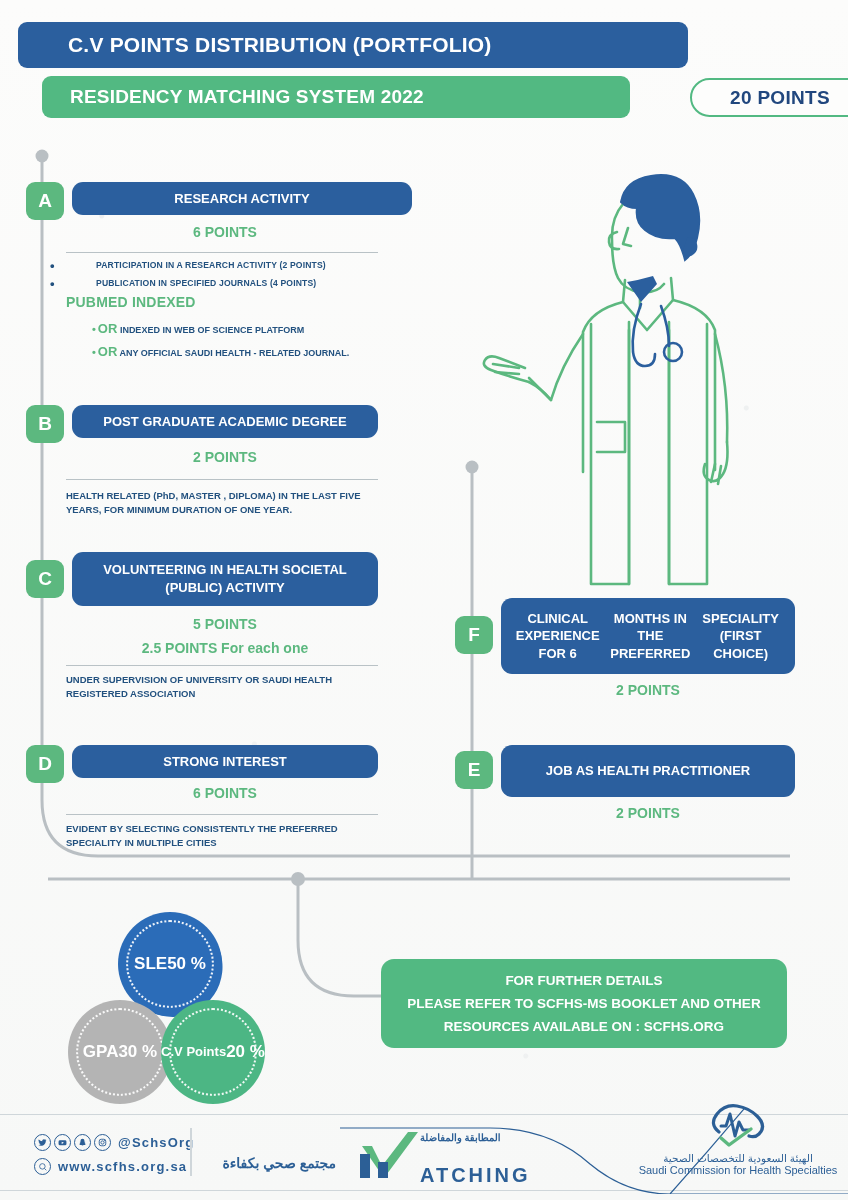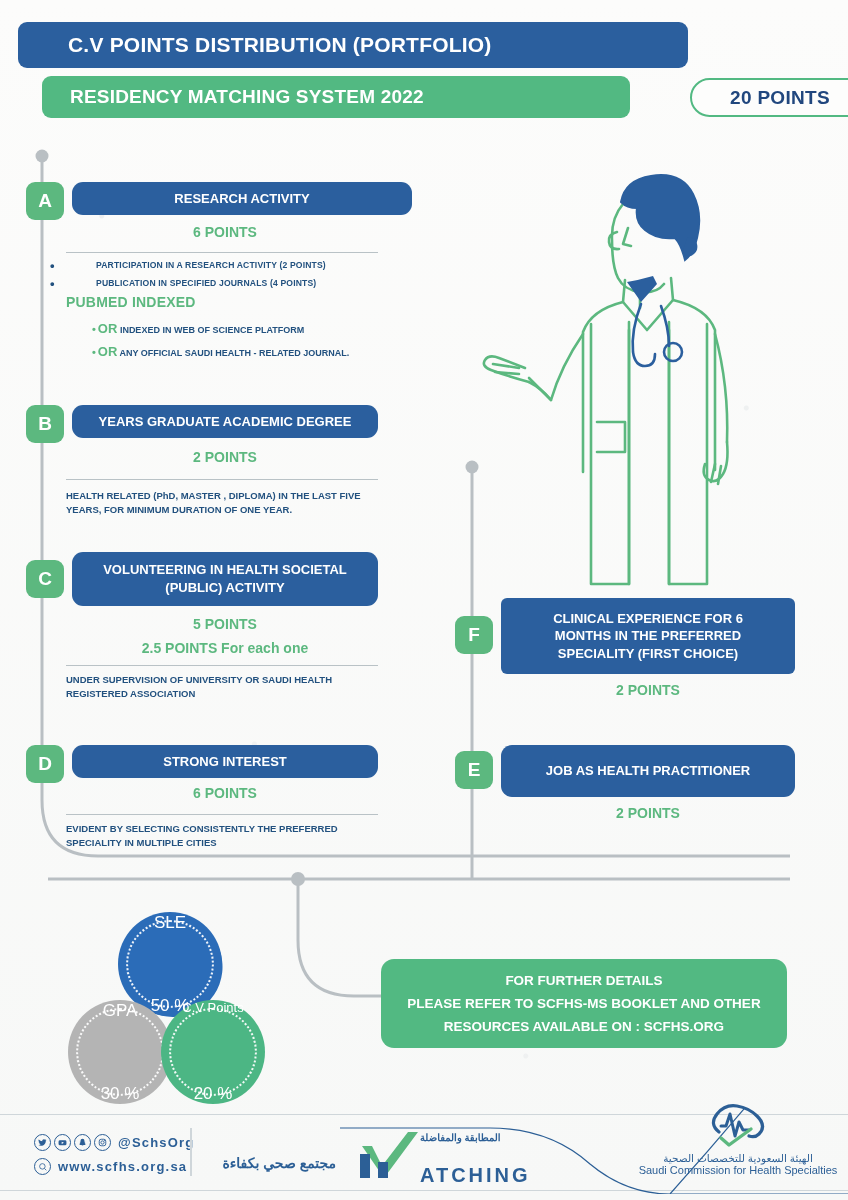--- a/index.html
+++ b/index.html
@@ -73,22 +73,22 @@
     content: "\2022"; position: absolute; left: 6px; top: -2px;
     color: #22517f; font-size: 13px;
   }
   .pubmed { color: #5cb87f; font-weight: bold; font-size: 14px; letter-spacing: .2px; }
   .orline { color: #22517f; font-weight: bold; font-size: 9px; padding-left: 18px; margin-top: 7px; }
   .orline .dot { color: #5cb87f; font-size: 11px; margin-right: 2px; }
   .orline .or { color: #5cb87f; font-size: 13px; font-weight: bold; }
 
   
   .circ { position: absolute; border-radius: 50%;
-          display: flex; flex-direction: column; align-items: center; justify-content: space-between;
-          color: #fff; font-weight: normal; }
+          display: flex; flex-direction: row; align-items: center; justify-content: center;
+          color: #fff; font-weight: bold; }
   .circ .lbl { line-height: 1.25; }
   .circ .val { line-height: 1.25; }
   .dots { position: absolute; inset: 8px; border-radius: 50%;
           border: 2.5px dotted rgba(255,255,255,.92); }
 
   
   .callout {
     position: absolute; left: 381px; top: 959px; width: 406px; height: 89px;
     background: #52b982; border-radius: 13px;
     display: flex; flex-direction: column; align-items: center; justify-content: center;
@@ -209,21 +209,21 @@
       <span class="dot">•</span><span class="or">OR</span>
       <span>ANY OFFICIAL SAUDI HEALTH - RELATED JOURNAL.</span>
     </div>
   </div>
 
   <div class="sec" style="left:26px;top:405px;width:352px;">
     <div class="badge">
       <span>B</span>
     </div>
     <div class="titlebar" style="width:306px;height:33px;font-size:13px;">
-      <span>YEARS GRADUATE ACADEMIC DEGREE</span>
+      <span>POST GRADUATE ACADEMIC DEGREE</span>
     </div>
     <div class="pts" style="position:absolute;left:46px;top:44px;width:306px;font-size:14px;">
       <span>2 POINTS</span>
     </div>
     <div class="rule" style="position:absolute;left:40px;top:74px;width:312px;"></div>
     <div class="desc" style="position:absolute;left:40px;top:84px;width:306px;font-size:9.5px;">HEALTH RELATED (PhD, MASTER , DIPLOMA) IN THE LAST FIVE YEARS, FOR MINIMUM DURATION OF ONE YEAR.</div>
   </div>
 
   <div class="sec" style="left:26px;top:552px;width:352px;">
     <div class="badge" style="top:8px;">
@@ -254,21 +254,21 @@
       <span>6 POINTS</span>
     </div>
     <div class="rule" style="position:absolute;left:40px;top:69px;width:312px;"></div>
     <div class="desc" style="position:absolute;left:40px;top:77px;width:330px;font-size:9.5px;">EVIDENT BY SELECTING CONSISTENTLY THE PREFERRED SPECIALITY IN MULTIPLE CITIES</div>
   </div>
 
   <div class="sec" style="left:455px;top:598px;width:340px;">
     <div class="badge" style="top:18px;">
       <span>F</span>
     </div>
-    <div class="titlebar" style="width:294px;height:76px;font-size:13px;flex-direction:column;border-radius:6px;">
+    <div class="titlebar" style="width:294px;height:76px;font-size:13px;flex-direction:row;">
       <span>CLINICAL EXPERIENCE FOR 6</span>
       <span>MONTHS IN THE PREFERRED</span>
       <span>SPECIALITY (FIRST CHOICE)</span>
     </div>
     <div class="pts" style="position:absolute;left:46px;top:84px;width:294px;font-size:14px;">
       <span>2 POINTS</span>
     </div>
   </div>
 
   <div class="sec" style="left:455px;top:745px;width:340px;">

